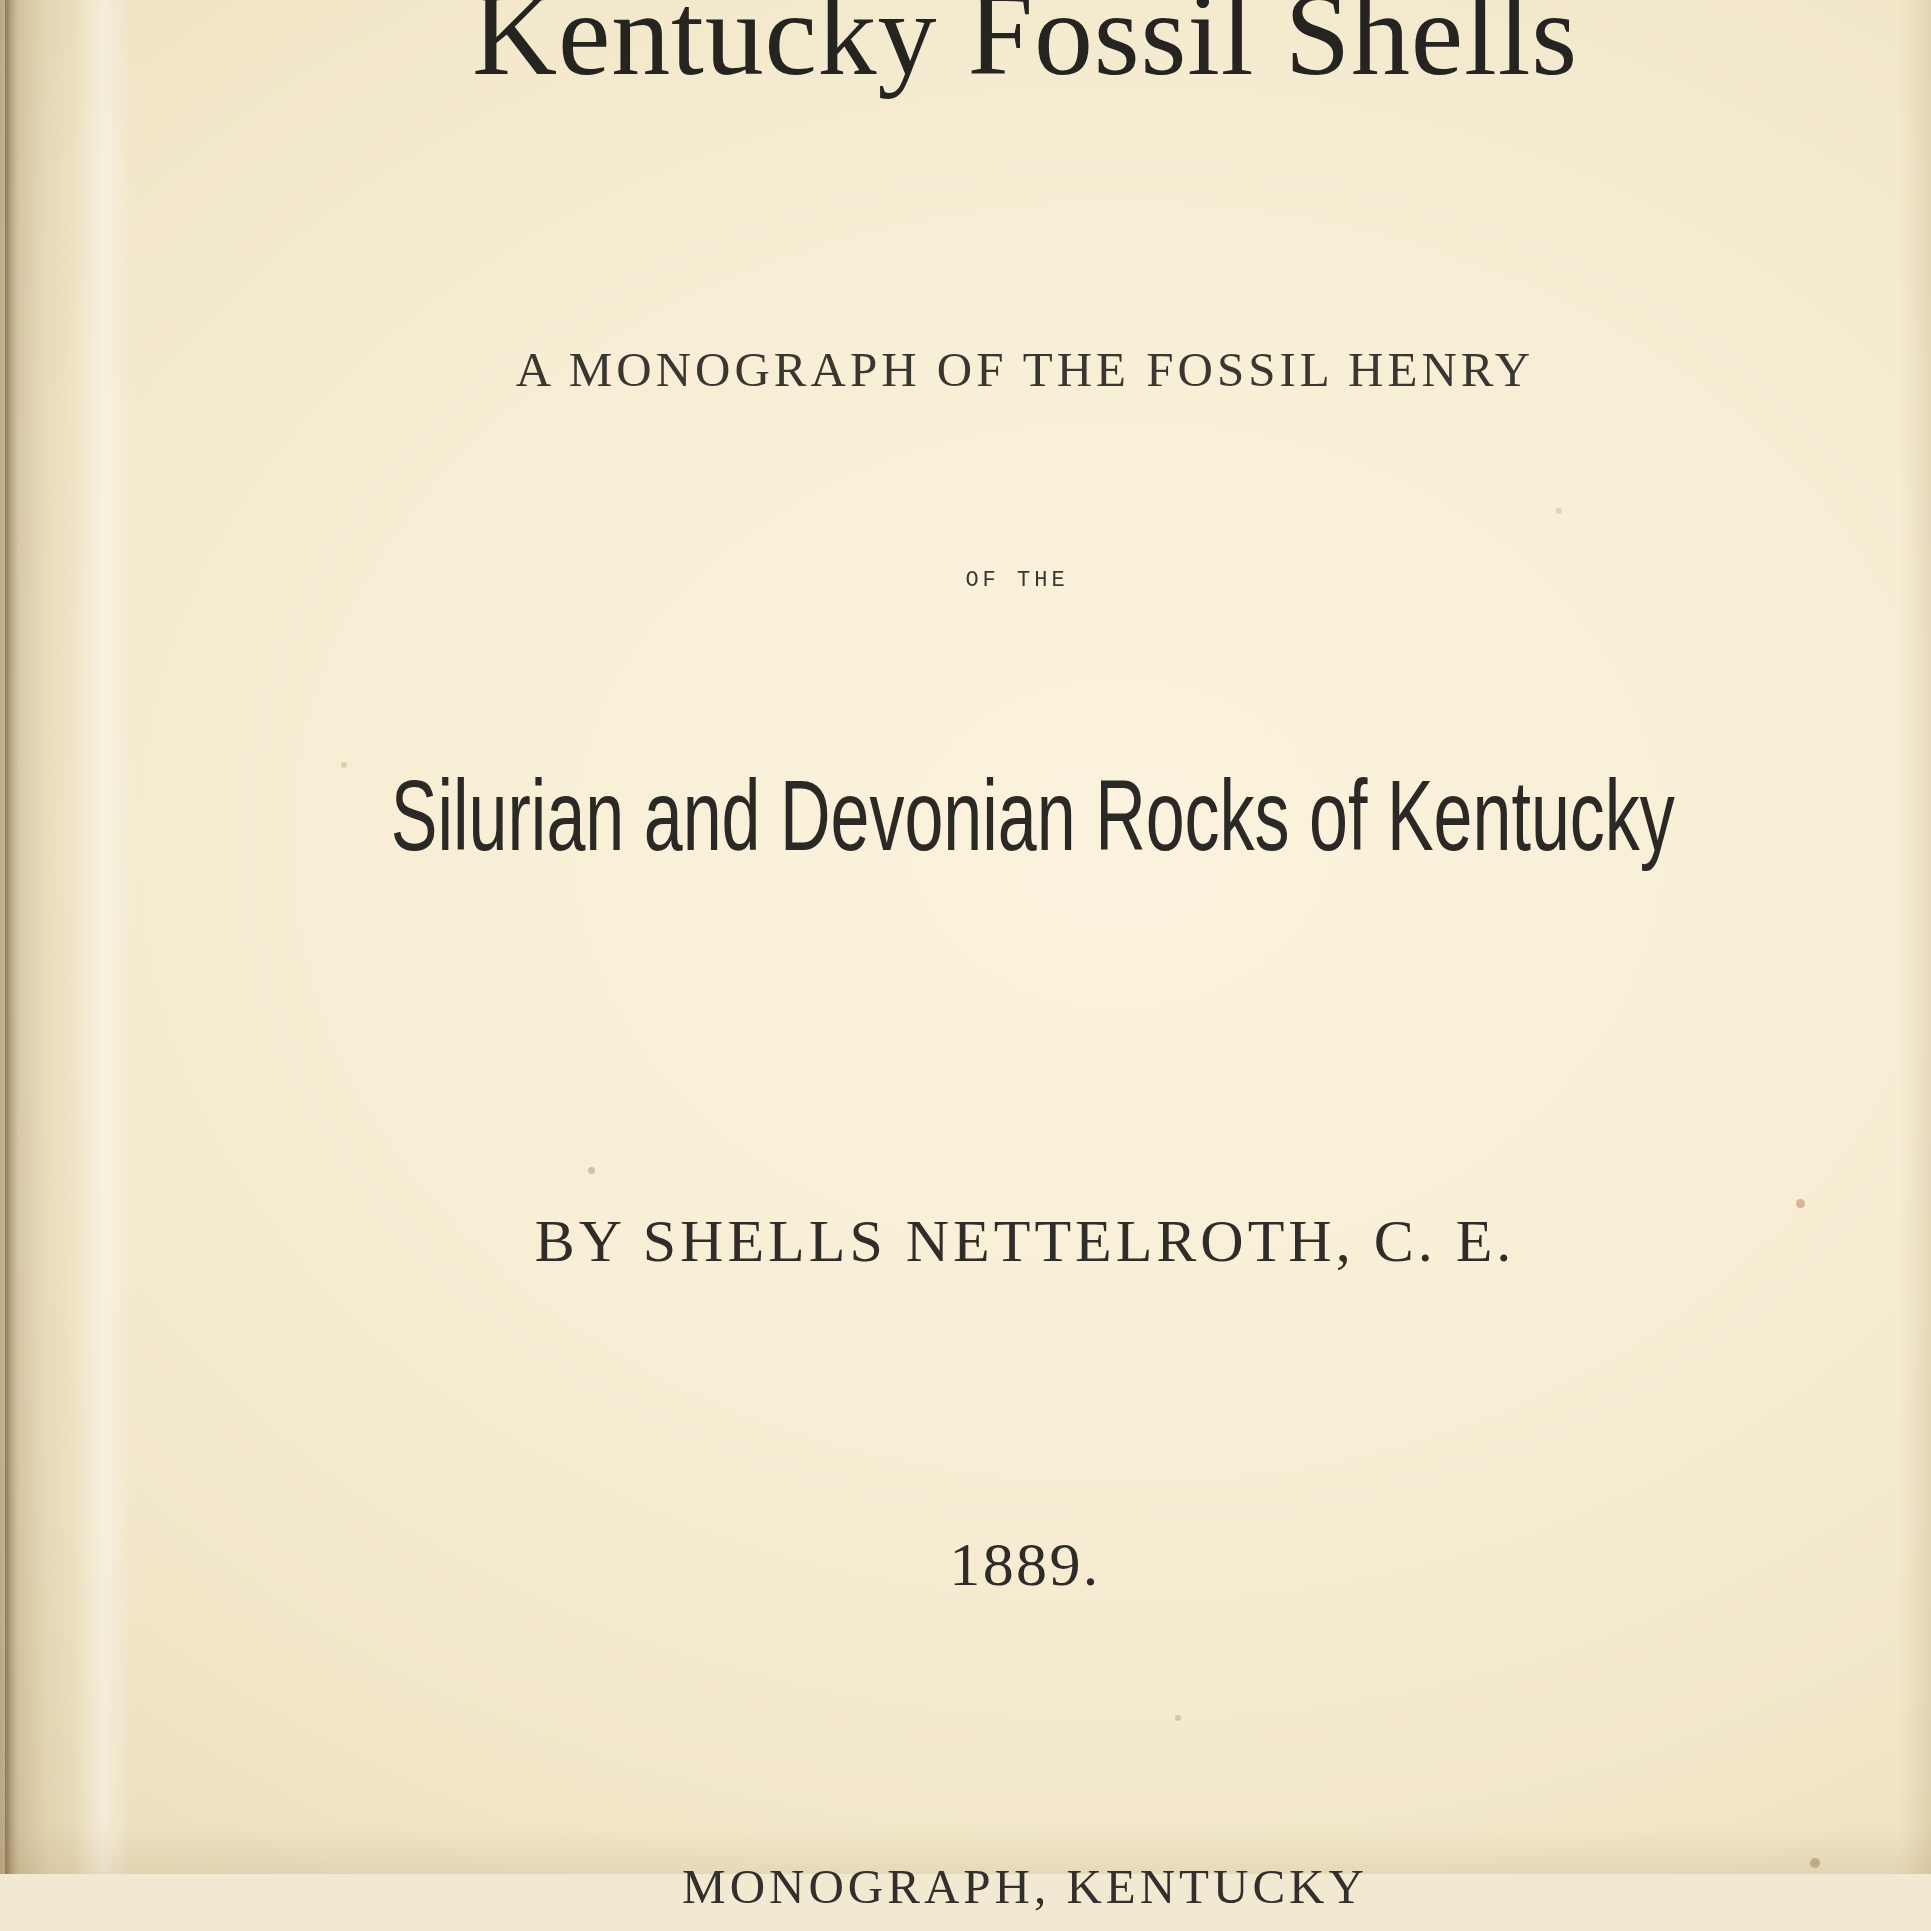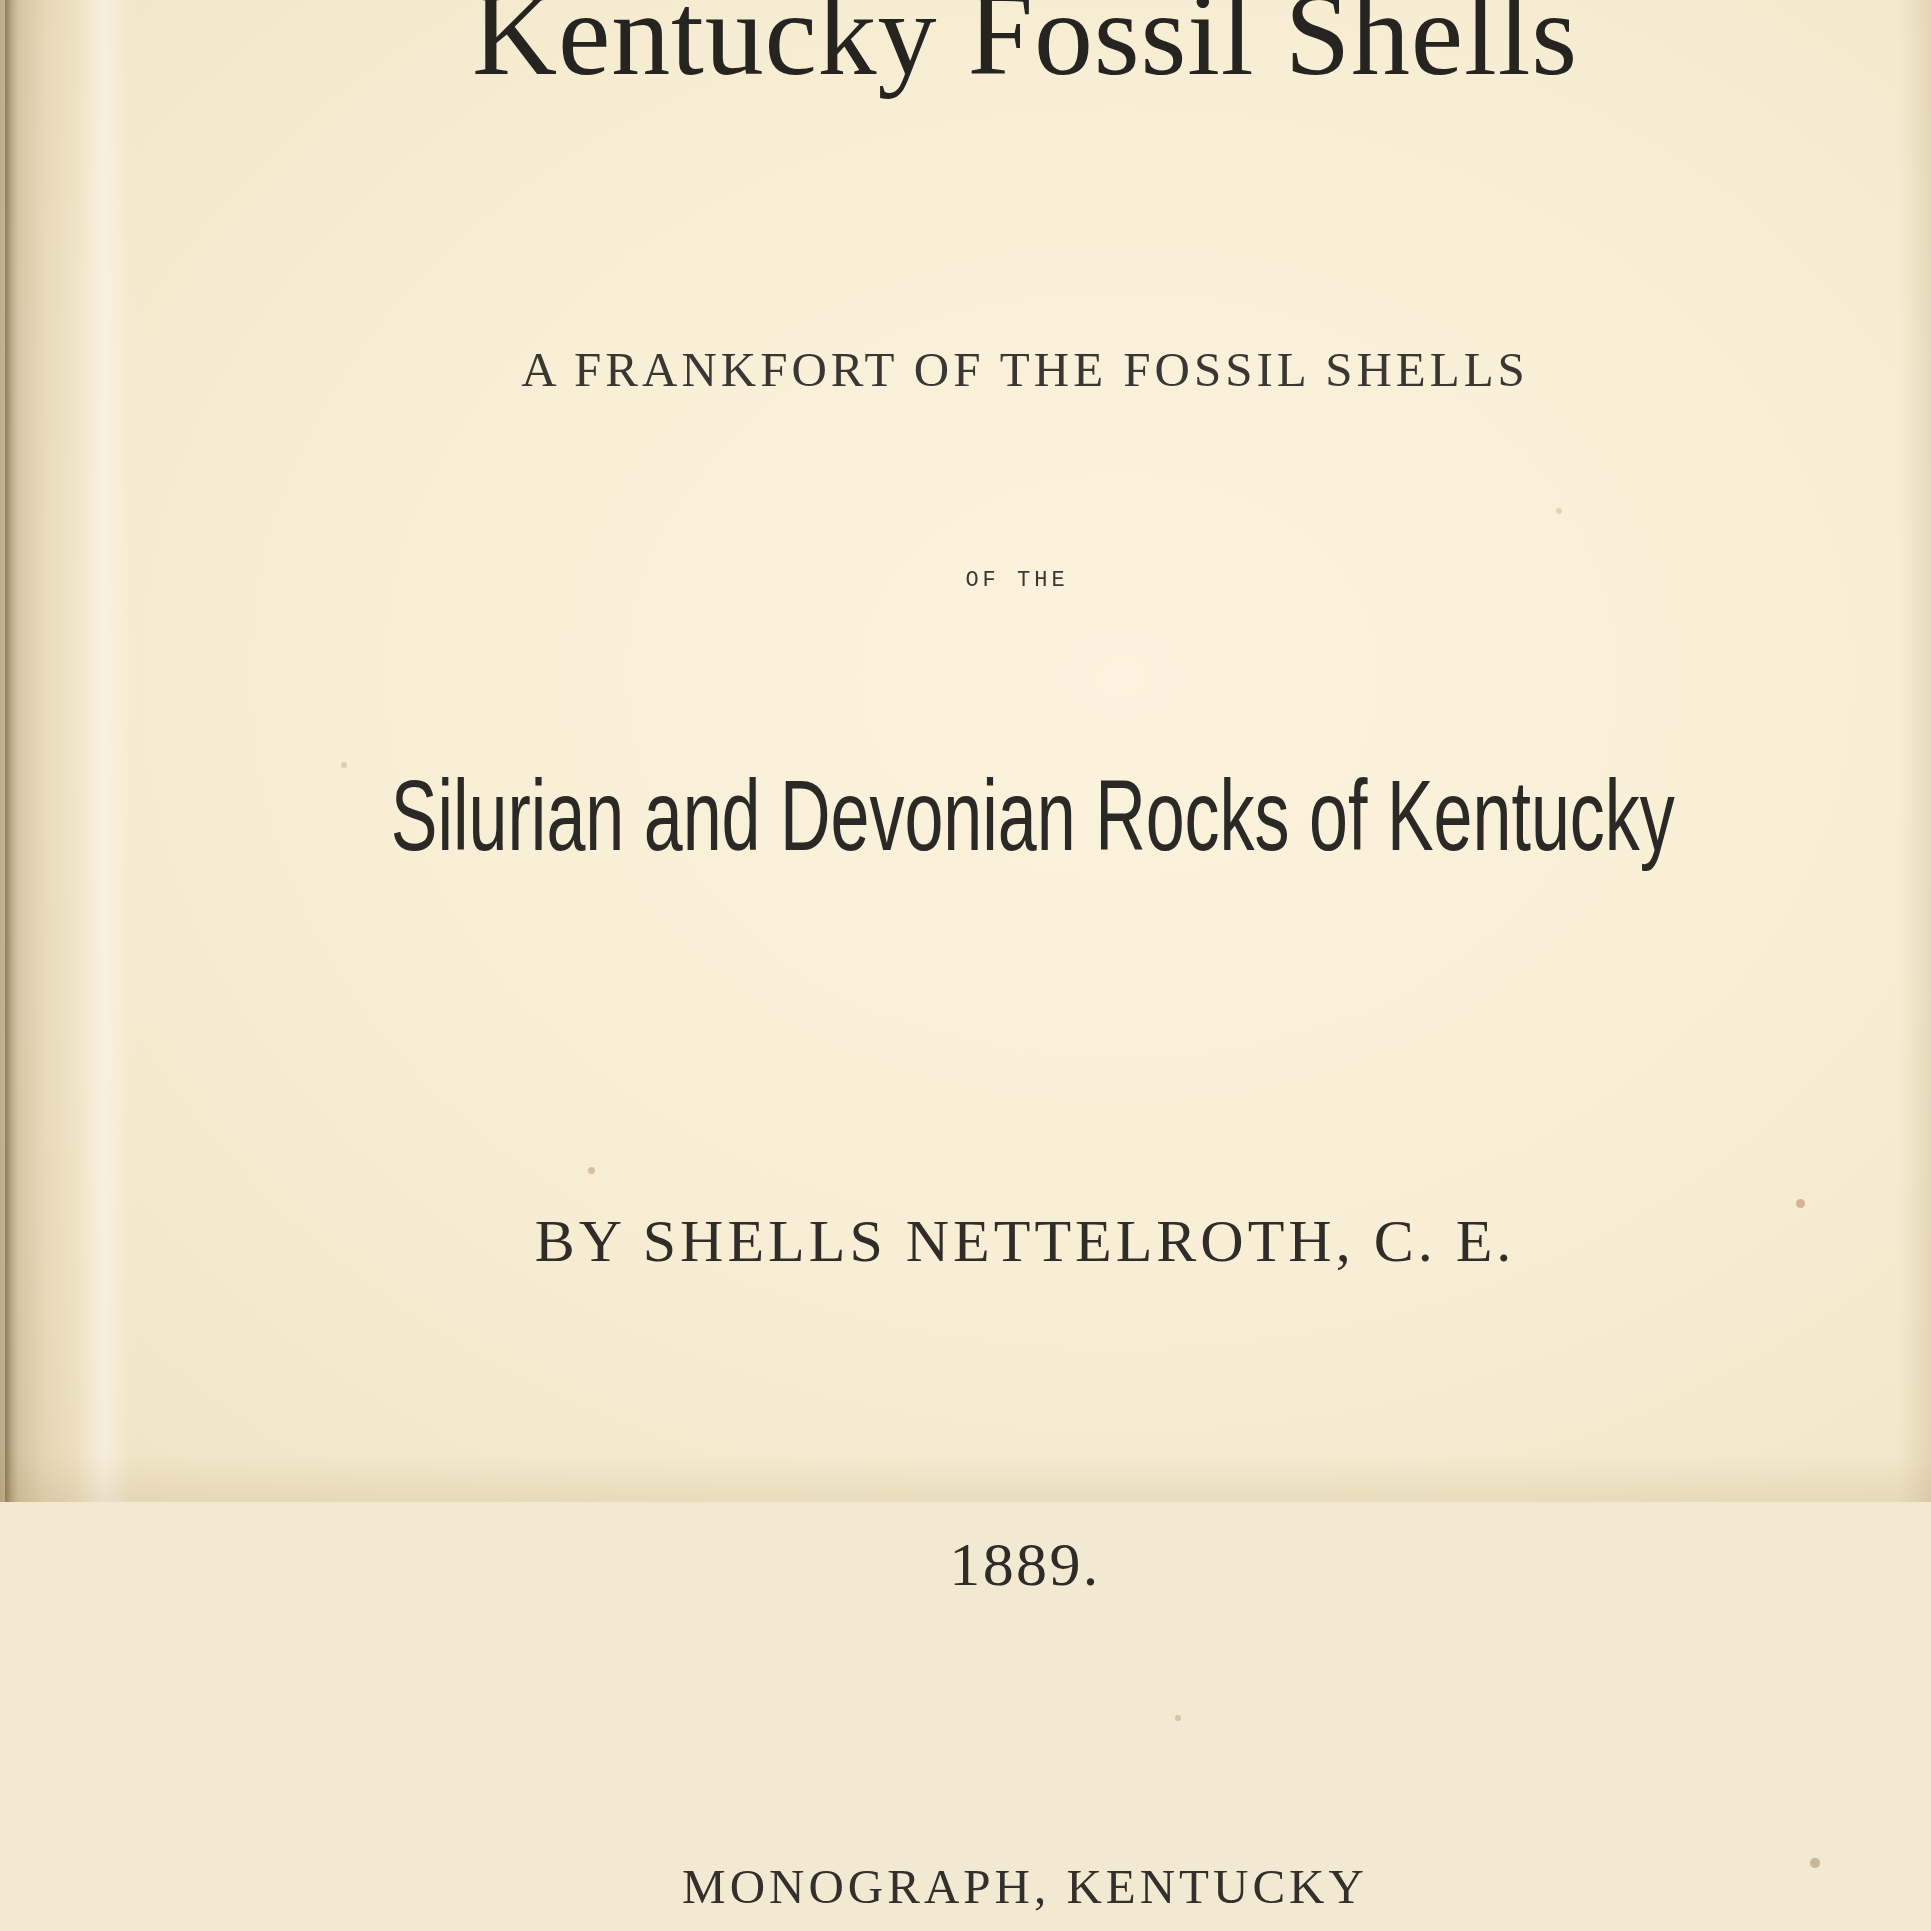--- a/index.html
+++ b/index.html
@@ -11,21 +11,21 @@
     height: 1931px;
     overflow: hidden;
     background: #f2e9d2;
     font-family: "Liberation Serif", serif;
   }
 
   
   .page {
     position: relative;
     width: 1931px;
-    height: 1502px;
+    height: 1874px;
     
     background:
       radial-gradient(ellipse 1747px 1350px at 58% 45%, #fbf3dd 0%, #f7eed5 45%, #f1e6c8 78%, #e9dcbb 100%);
   }
 
   
   .gutter-shadow {
     position: absolute;
     left: 0; top: 0;
     width: 119px; height: 100%;
@@ -175,21 +175,21 @@
   <div class="speck" style="left:1796px; top:1199px; width:8.7px; height:8.7px; background:rgba(170,95,60,0.40);"></div>
   <div class="speck" style="left:1175px; top:1715px; width:6.4px;  height:6.4px;  background:rgba(150,115,65,0.30);"></div>
   <div class="speck" style="left:1810px; top:1858px; width:9.5px; height:9.5px; background:rgba(120,90,50,0.35);"></div>
   <div class="speck" style="left:341px;  top:762px;  width:5.6px;  height:5.6px;  background:rgba(150,115,65,0.25);"></div>
   <div class="speck" style="left:1556px; top:508px;  width:5.6px;  height:5.6px;  background:rgba(150,115,65,0.22);"></div>
 
   <div class="content">
 
     <div class="title">Kentucky Fossil Shells</div>
 
-    <div class="subtitle-1">A FRANKFORT OF THE FOSSIL SHELLS</div>
+    <div class="subtitle-1">A MONOGRAPH OF THE FOSSIL HENRY</div>
 
     <div class="subtitle-2">OF THE</div>
 
     <div class="display-line">Silurian and Devonian Rocks of Kentucky</div>
 
     <div class="author">BY SHELLS NETTELROTH, C. E.</div>
 
     <div class="year">1889.</div>
 
     <div class="imprint">MONOGRAPH, KENTUCKY</div>

